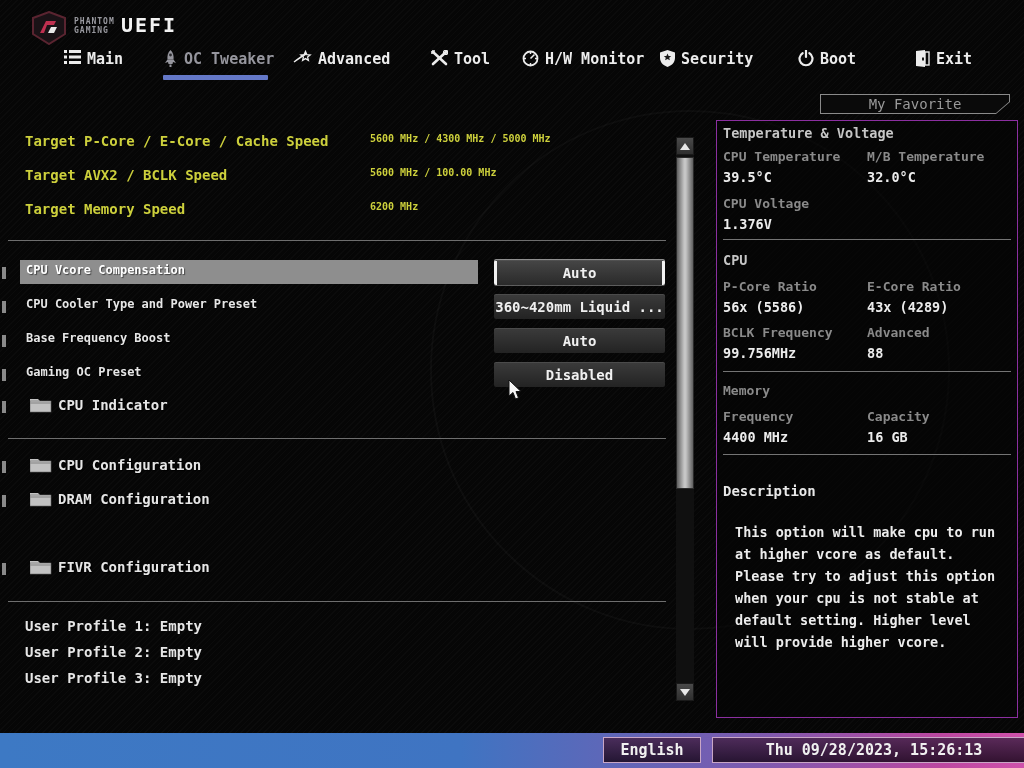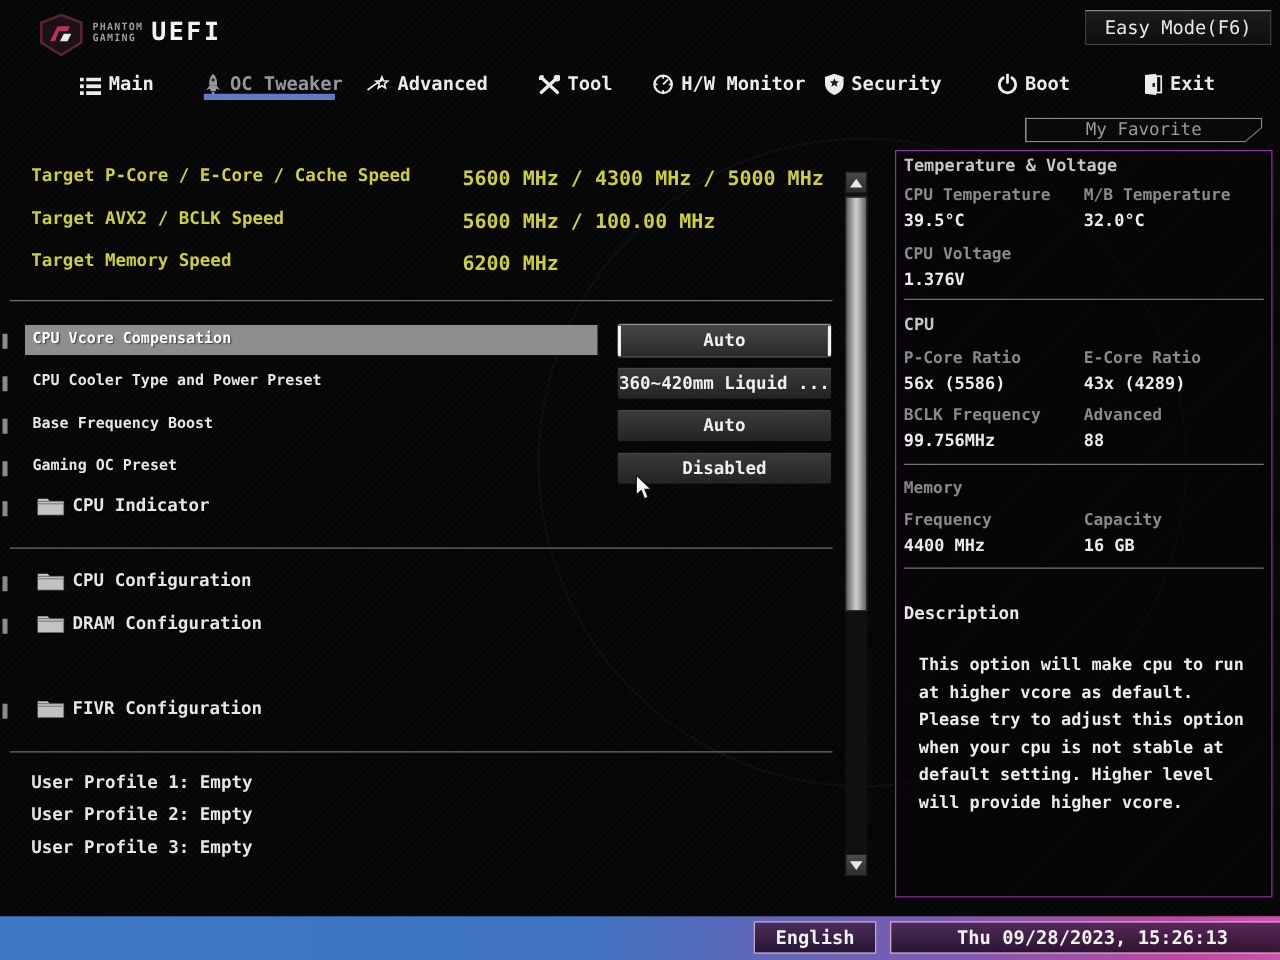--- a/index.html
+++ b/index.html
@@ -25,37 +25,37 @@
     color:#f2f2f2; letter-spacing:2px; }
   .easy-mode {
     position:absolute; left:868px; top:8px; width:149px; height:28px;
     background:linear-gradient(180deg,#1c1c1c,#0d0d0d);
     border:1px solid #3c3c3c; border-top-color:#8a8a8a;
     color:#e8e8e8; font-size:15px; font-family:inherit;
     text-align:center; line-height:26px; cursor:pointer;
   }
 
   
-  .tab { position:absolute; top:50px; height:26px; display:flex; align-items:flex-end; gap:6px;
+  .tab { position:absolute; top:50px; height:26px; display:flex; align-items:flex-start; gap:6px;
     font-size:15px; font-weight:bold; color:#ececec; cursor:pointer; white-space:nowrap; }
   .tab.dim { color:#96969e; }
   .tab svg { flex:0 0 auto; }
   .tab-underline { position:absolute; left:163px; top:75px; width:105px; height:5px;
     background:#6478c8; border-radius:1px; }
 
   
   .myfav-outer { position:absolute; left:820px; top:94px; width:190px; height:20px;
     background:#8a8a8a; clip-path:polygon(0 0,100% 0,100% 40%,calc(100% - 14px) 100%,0 100%); }
   .myfav-inner { position:absolute; left:1px; top:1px; width:188px; height:18px;
     background:#0a0a0a; clip-path:polygon(0 0,100% 0,100% 38%,calc(100% - 13px) 100%,0 100%);
     color:#9a9a9a; font-size:14px; text-align:center; line-height:18px; }
 
   
   .target-label { position:absolute; left:25px; font-size:14px; color:#cdd03c; font-weight:bold; }
-  .target-value { position:absolute; left:370px; font-size:16px; color:#cdd03c; font-weight:bold; }
+  .target-value { position:absolute; left:370px; font-size:10px; color:#cdd03c; font-weight:bold; }
   .sep { position:absolute; left:8px; width:658px; height:1px; background:#6e6e6e; }
   .tick { position:absolute; left:2px; top:7px; width:4px; height:12px; background:#8a8a8a; }
   .row { position:absolute; left:0; height:25px; width:672px; }
   .row-label { position:absolute; left:26px; top:3px; font-size:12px; color:#e6e6e6;
     font-weight:bold; text-shadow:1px 1px 1px #000; }
   .row-label.hl { left:20px; top:0; width:458px; height:24px; background:#8e8e8e;
     padding:3px 0 0 6px; color:#fff; text-shadow:1px 1px 1px #444; }
   .val-btn { position:absolute; left:494px; top:0; width:171px; height:25px;
     background:linear-gradient(180deg,#3a3a3a,#232323);
     border:none; border-top:1px solid rgba(255,255,255,0.18);
@@ -113,21 +113,20 @@
   <svg class="logo-badge" viewBox="0 0 38 34">
     <polygon points="19,1 35,7 35,23 19,33 3,23 3,7" fill="#1a1216" stroke="#5a2430" stroke-width="2"></polygon>
     <path d="M10 22 L16 10 L26 10 L24 14 L17 14 L14 22 Z" fill="#c03050"></path>
     <path d="M18 22 L21 16 L27 16 L24 22 Z" fill="#e8e8e8"></path>
   </svg>
   <div class="brand-small">
     <div>PHANTOM</div>
     <div>GAMING</div>
   </div>
   <div class="brand-uefi">UEFI</div>
-  <button class="easy-mode">Easy Mode(F6)</button>
 
   <div class="tab" style="left:64px">
     <svg width="17" height="14" viewBox="0 0 17 14">
       <rect x="0" y="0" width="3" height="3" fill="#ececec"></rect>
         <rect x="5" y="0" width="12" height="3" fill="#ececec"></rect>
       <rect x="0" y="5.5" width="3" height="3" fill="#ececec"></rect>
         <rect x="5" y="5.5" width="12" height="3" fill="#ececec"></rect>
       <rect x="0" y="11" width="3" height="3" fill="#ececec"></rect>
         <rect x="5" y="11" width="12" height="3" fill="#ececec"></rect>
     </svg>

